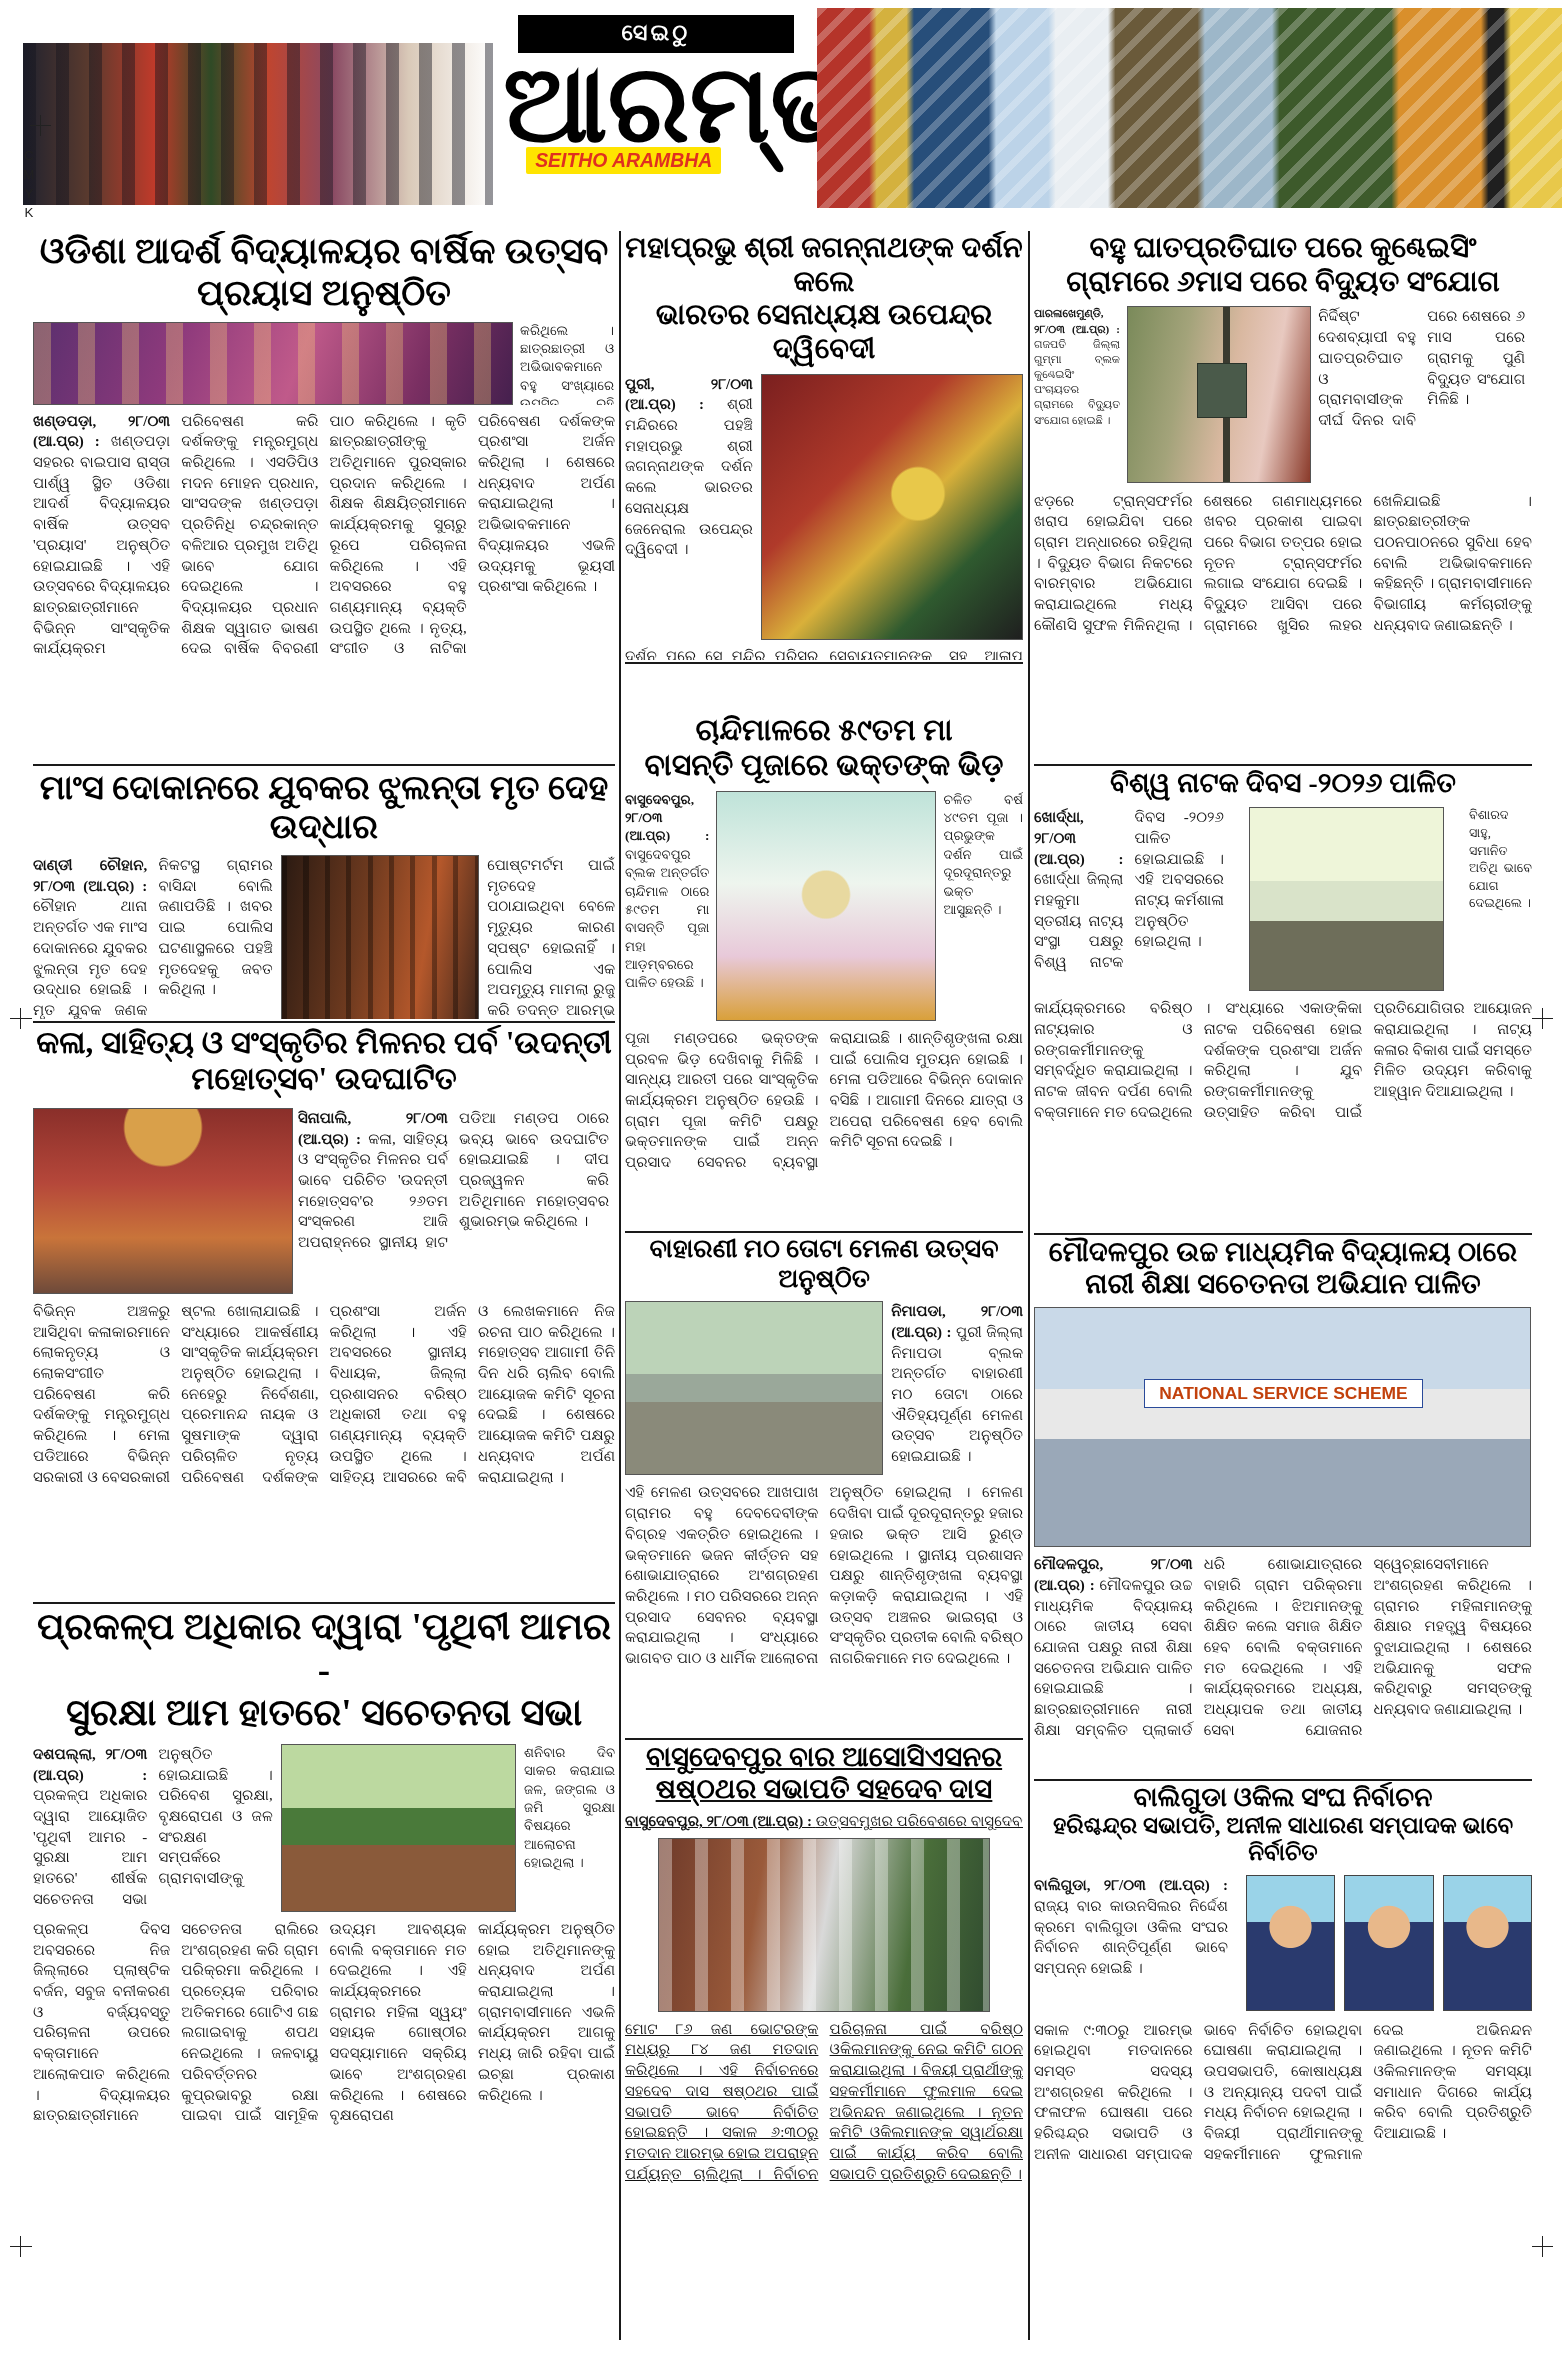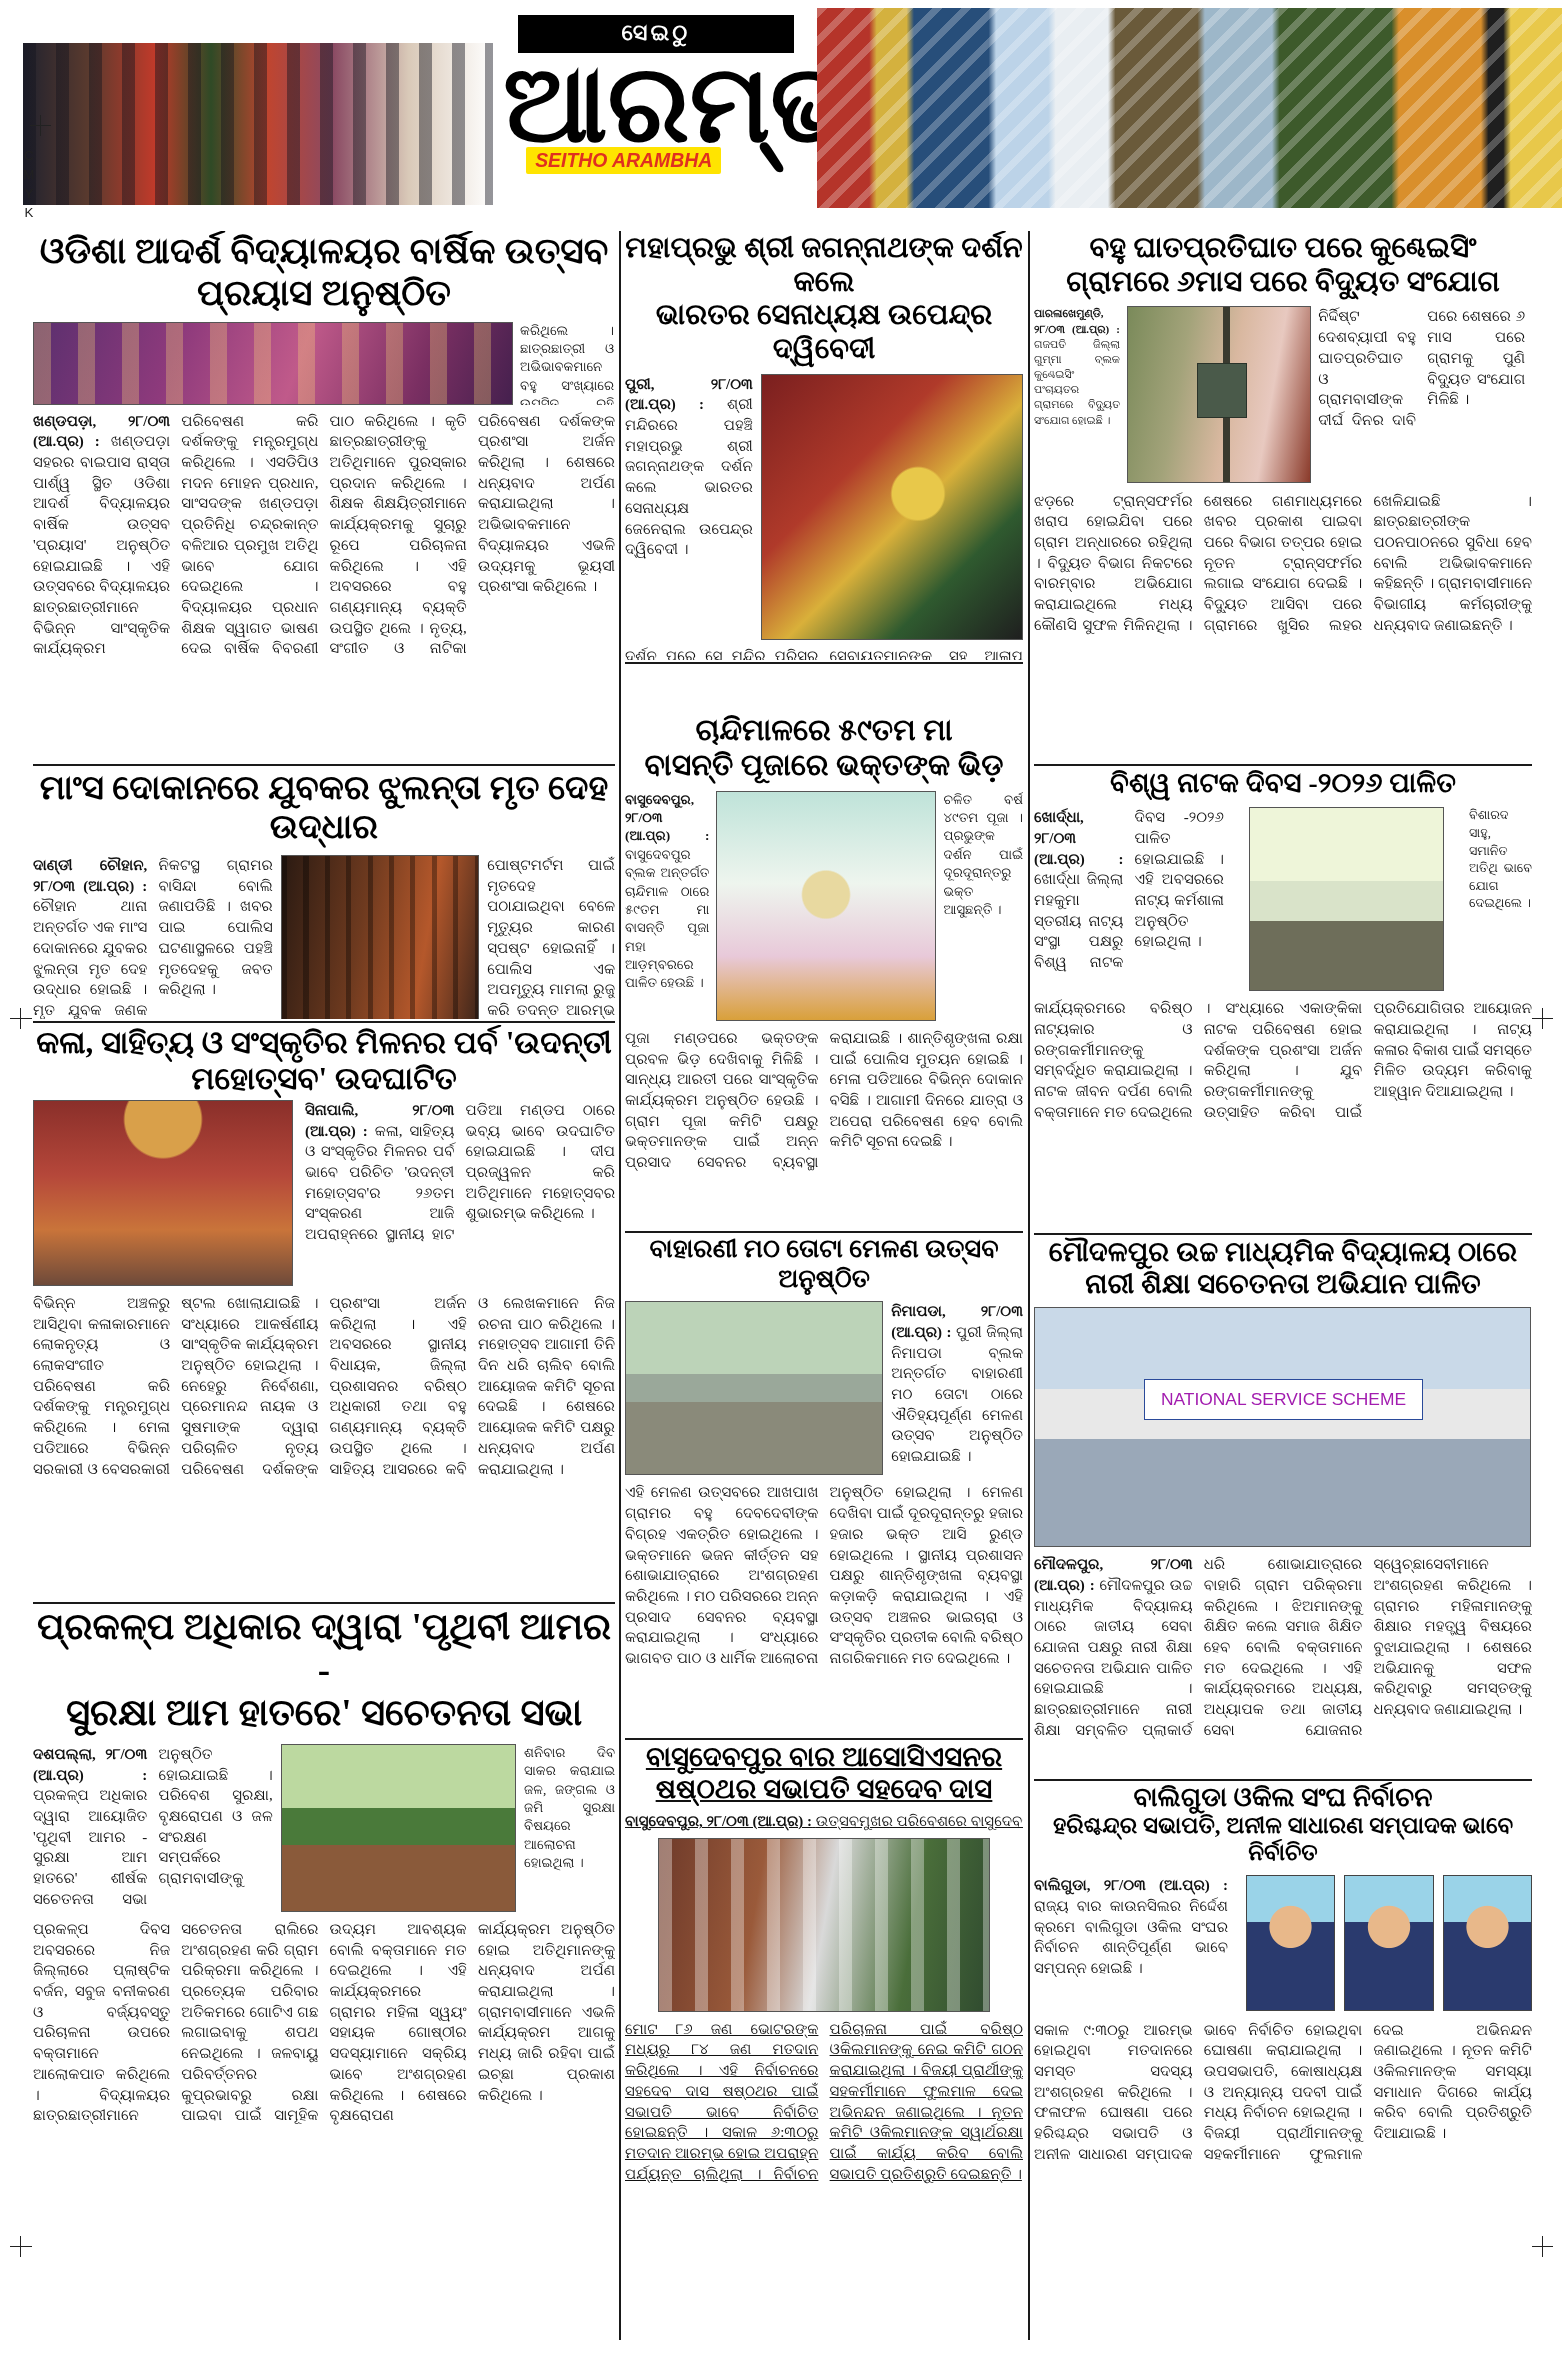--- a/index.html
+++ b/index.html
@@ -60,21 +60,21 @@
   .f-m3{background:linear-gradient(180deg,#bcd3b8 0 42%,#9aa89a 42% 58%,#8a8a7a 58% 100%);}
   .f-m4{background:repeating-linear-gradient(90deg,rgba(255,255,255,.35) 0 13.3px,rgba(0,0,0,0) 13.3px 36px),
         linear-gradient(100deg,#6e3a2a,#9a5a3a 30%,#d9d9d9 50%,#4a6e3a 75%,#2f4a2f);}
   .f-r1{background:linear-gradient(100deg,#7a8a5a,#a3a37a 30%,#d9b8a0 55%,#e8c9c0 75%,#8a3a2a);}
   .f-r1 .pole{position:absolute;left:52%;top:0;width:7.1px;height:100%;background:#3a3a2f;}
   .f-r1 .tx{position:absolute;left:38%;top:32%;width:26%;height:30%;background:#4a5a4a;border:1px solid #2a332a;}
   .f-r2{background:linear-gradient(180deg,#eef5d9 0 40%,#d9e3c9 40% 62%,#6e6e5a 62% 100%);}
   .f-r3{background:linear-gradient(180deg,#c9d9e8 0 34%,#e8e8e8 34% 55%,#9aa8b8 55% 100%);}
   .banner{position:absolute;left:22%;top:30%;width:56%;background:#fff;border:1.5px solid #2a4a9a;
     text-align:center;font-family:"Liberation Sans","DejaVu Sans",sans-serif;
-    font-weight:400;font-size:17.4px;color:#a21caf;padding:9px 0;}
+    font-weight:700;font-size:17.4px;color:#c2410c;padding:3px 0;}
   .portraits{display:flex;gap:9.2px;justify-content:flex-end;flex:none;}
   .portrait{width:88px;height:134px;border:0.5px solid #444;
     background:radial-gradient(circle at 50% 38%,#e8b88a 0 22%,rgba(0,0,0,0) 23%),
     linear-gradient(180deg,#9ad3e8 0 34%,#2a3a6e 34% 100%);}
   .lead-line{white-space:nowrap;overflow:hidden;}
 </style>
 </head>
 <body>
 
 <div id="page">
@@ -127,21 +127,21 @@
         <span class="dl">ଦାଣ୍ଡୀ ଚୌହାନ, ୨୮/୦୩ (ଆ.ପ୍ର) :</span>
         <span>ଚୌହାନ ଥାନା ଅନ୍ତର୍ଗତ ଏକ ମାଂସ ଦୋକାନରେ ଯୁବକର ଝୁଲନ୍ତା ମୃତ ଦେହ ଉଦ୍ଧାର ହୋଇଛି । ମୃତ ଯୁବକ ଜଣକ ନିକଟସ୍ଥ ଗ୍ରାମର ବାସିନ୍ଦା ବୋଲି ଜଣାପଡିଛି । ଖବର ପାଇ ପୋଲିସ ଘଟଣାସ୍ଥଳରେ ପହଞ୍ଚି ମୃତଦେହକୁ ଜବତ କରିଥିଲା ।</span>
       </div>
       <figure class="f-l2" style="width:198px;height:180px;"></figure>
       <div class="btxt" style="width:128px;height:180px;">ପୋଷ୍ଟମର୍ଟମ ପାଇଁ ମୃତଦେହ ପଠାଯାଇଥିବା ବେଳେ ମୃତ୍ୟୁର କାରଣ ସ୍ପଷ୍ଟ ହୋଇନାହିଁ । ପୋଲିସ ଏକ ଅପମୃତ୍ୟୁ ମାମଲା ରୁଜୁ କରି ତଦନ୍ତ ଆରମ୍ଭ କରିଛି । ପରିବାର ଲୋକଙ୍କ ଅଭିଯୋଗ ଭିତ୍ତିରେ ଅଧିକ ତଦନ୍ତ ଚାଲିଛି । ଗ୍ରାମରେ ଶୋକର ଛାୟା ଖେଳିଯାଇଛି ।</div>
     </div>
   </section>
 
   <section class="article" style="left:33px;top:1025px;width:582px;height:574px;">
     <h2 class="hl" style="font-size:31px;">କଳା, ସାହିତ୍ୟ ଓ ସଂସ୍କୃତିର ମିଳନର ପର୍ବ 'ଉଦନ୍ତୀ ମହୋତ୍ସବ' ଉଦଘାଟିତ</h2>
-    <div class="row" style="margin-top:3px;gap:12px;">
+    <div class="row" style="margin-top:11px;gap:5px;">
       <figure class="f-l3" style="width:260px;height:186px;"></figure>
       <div class="btxt cols2" style="width:311px;height:186px;">
         <span class="dl">ସିନାପାଲି, ୨୮/୦୩ (ଆ.ପ୍ର) :</span>
         <span>କଳା, ସାହିତ୍ୟ ଓ ସଂସ୍କୃତିର ମିଳନର ପର୍ବ ଭାବେ ପରିଚିତ 'ଉଦନ୍ତୀ ମହୋତ୍ସବ'ର ୨୬ତମ ସଂସ୍କରଣ ଆଜି ଅପରାହ୍ନରେ ସ୍ଥାନୀୟ ହାଟ ପଡିଆ ମଣ୍ଡପ ଠାରେ ଭବ୍ୟ ଭାବେ ଉଦଘାଟିତ ହୋଇଯାଇଛି । ଦୀପ ପ୍ରଜ୍ୱଳନ କରି ଅତିଥିମାନେ ମହୋତ୍ସବର ଶୁଭାରମ୍ଭ କରିଥିଲେ ।</span>
       </div>
     </div>
     <div class="btxt cols4" style="margin-top:7.1px;height:322px;">ବିଭିନ୍ନ ଅଞ୍ଚଳରୁ ଆସିଥିବା କଳାକାରମାନେ ଲୋକନୃତ୍ୟ ଓ ଲୋକସଂଗୀତ ପରିବେଷଣ କରି ଦର୍ଶକଙ୍କୁ ମନ୍ତ୍ରମୁଗ୍ଧ କରିଥିଲେ । ମେଳା ପଡିଆରେ ବିଭିନ୍ନ ସରକାରୀ ଓ ବେସରକାରୀ ଷ୍ଟଲ ଖୋଲାଯାଇଛି । ସଂଧ୍ୟାରେ ଆକର୍ଷଣୀୟ ସାଂସ୍କୃତିକ କାର୍ଯ୍ୟକ୍ରମ ଅନୁଷ୍ଠିତ ହୋଇଥିଲା । ନେହେରୁ ନିର୍ବେଶଣା, ପ୍ରେମାନନ୍ଦ ନାୟକ ଓ ସୁଷମାଙ୍କ ଦ୍ୱାରା ପରିଚାଳିତ ନୃତ୍ୟ ପରିବେଷଣ ଦର୍ଶକଙ୍କ ପ୍ରଶଂସା ଅର୍ଜନ କରିଥିଲା । ଏହି ଅବସରରେ ସ୍ଥାନୀୟ ବିଧାୟକ, ଜିଲ୍ଲା ପ୍ରଶାସନର ବରିଷ୍ଠ ଅଧିକାରୀ ତଥା ବହୁ ଗଣ୍ୟମାନ୍ୟ ବ୍ୟକ୍ତି ଉପସ୍ଥିତ ଥିଲେ । ସାହିତ୍ୟ ଆସରରେ କବି ଓ ଲେଖକମାନେ ନିଜ ରଚନା ପାଠ କରିଥିଲେ । ମହୋତ୍ସବ ଆଗାମୀ ତିନି ଦିନ ଧରି ଚାଲିବ ବୋଲି ଆୟୋଜକ କମିଟି ସୂଚନା ଦେଇଛି । ଶେଷରେ ଆୟୋଜକ କମିଟି ପକ୍ଷରୁ ଧନ୍ୟବାଦ ଅର୍ପଣ କରାଯାଇଥିଲା ।</div>
   </section>
 
   <section class="article" style="left:33px;top:1606px;width:582px;height:733px;">

